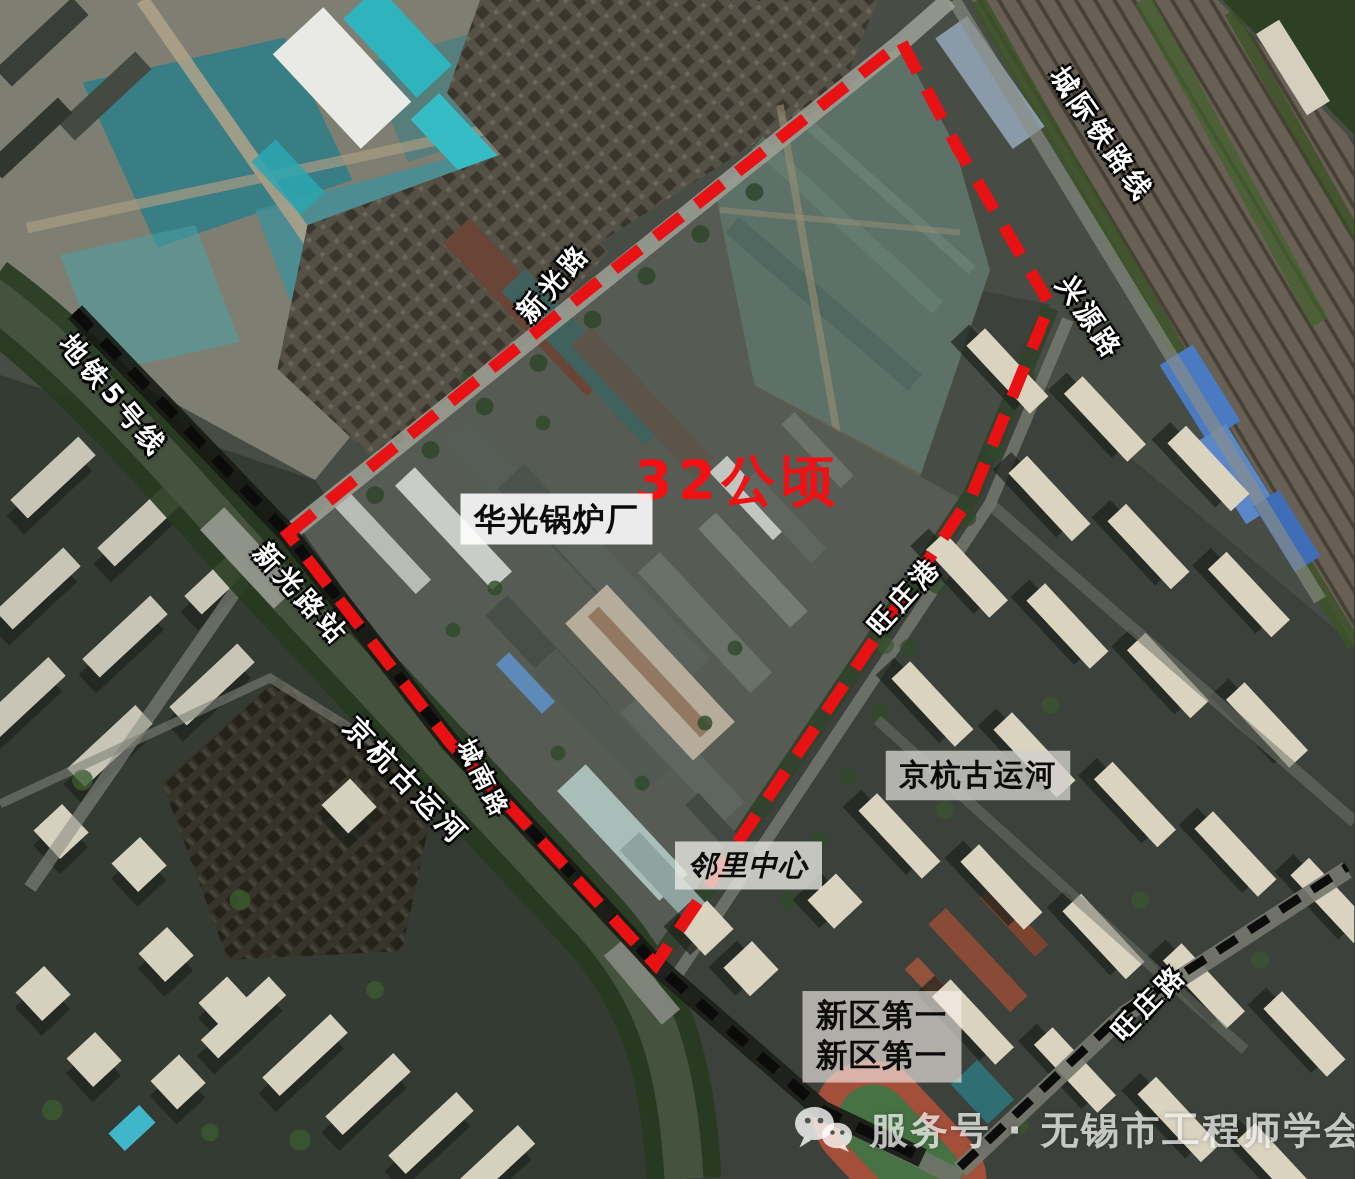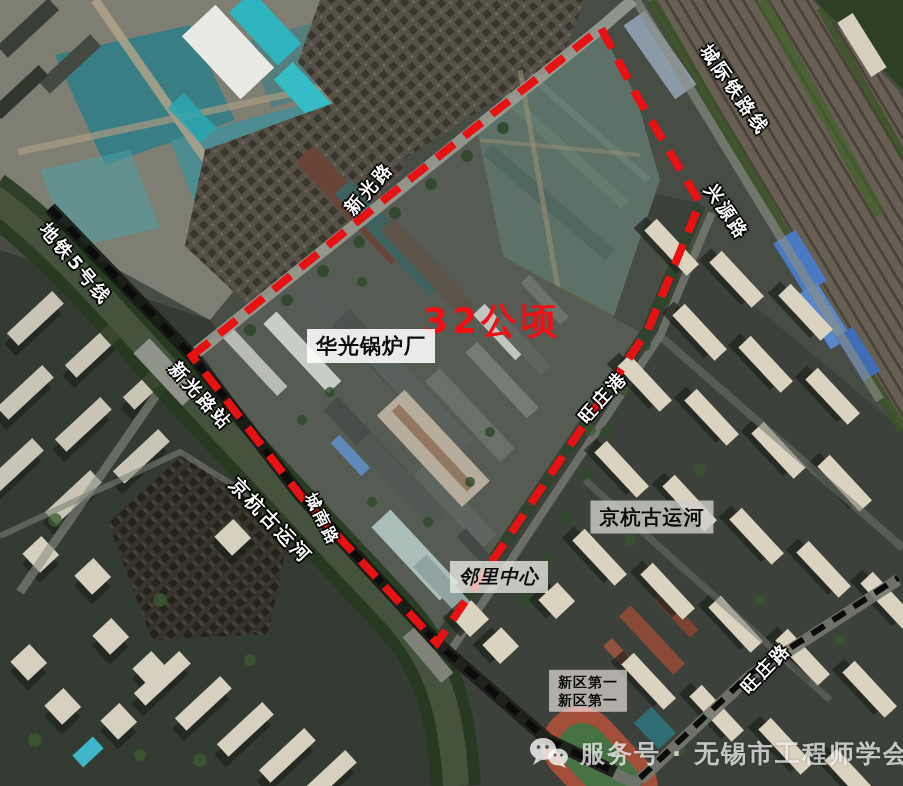--- a/index.html
+++ b/index.html
@@ -18,21 +18,21 @@
   .lbl-xingyuan   {left:727px; top:212px; transform:translate(-50%,-50%) rotate(56deg);}
   .lbl-canal      {left:271px; top:521px; transform:translate(-50%,-50%) rotate(46deg);font-size:19px;}
   .lbl-chengnan   {left:322px; top:520px; transform:translate(-50%,-50%) rotate(63deg);font-size:16px;}
   .lbl-wzgang     {left:603px; top:397px; transform:translate(-50%,-50%) rotate(-48deg);}
   .lbl-wzroad     {left:766px; top:668px; transform:translate(-50%,-50%) rotate(-46deg);}
   .lbl-area{left:492px;top:285px;transform:translate(-50%,-50%);
       color:#f21014;font-size:36px;font-weight:700;letter-spacing:4px;margin-top:36px;}
   .lbl-factory    {left:371px; top:346px; transform:translate(-50%,-50%);font-size:21px;background:rgba(255,255,255,.88);text-align:center;}
   .lbl-jiayuan    {left:652px; top:517px; transform:translate(-50%,-50%);background:rgba(208,208,202,.8);}
   .lbl-neighborhood{left:499px;top:577px; transform:translate(-50%,-50%);font-size:19px;background:rgba(235,235,228,.78);font-style:italic;}
-  .lbl-school     {left:588px; top:691px; transform:translate(-50%,-50%);font-size:14px;line-height:1.3;
+  .lbl-school     {left:588px; top:691px; transform:translate(-50%,-50%);font-size:21px;line-height:1.3;
       background:rgba(250,240,238,.62);text-align:left;}
   .lbl-school span{display:block;}
   .watermark{position:absolute;left:528px;top:736px;display:flex;align-items:center;gap:10px;}
   .watermark .wm-text{color:rgba(255,255,255,.72);font-size:25px;font-weight:600;letter-spacing:2px;white-space:nowrap;
       text-shadow:0 0 3px rgba(0,0,0,.25);}
 </style>
 </head>
 <body>
 
 <div class="map">

